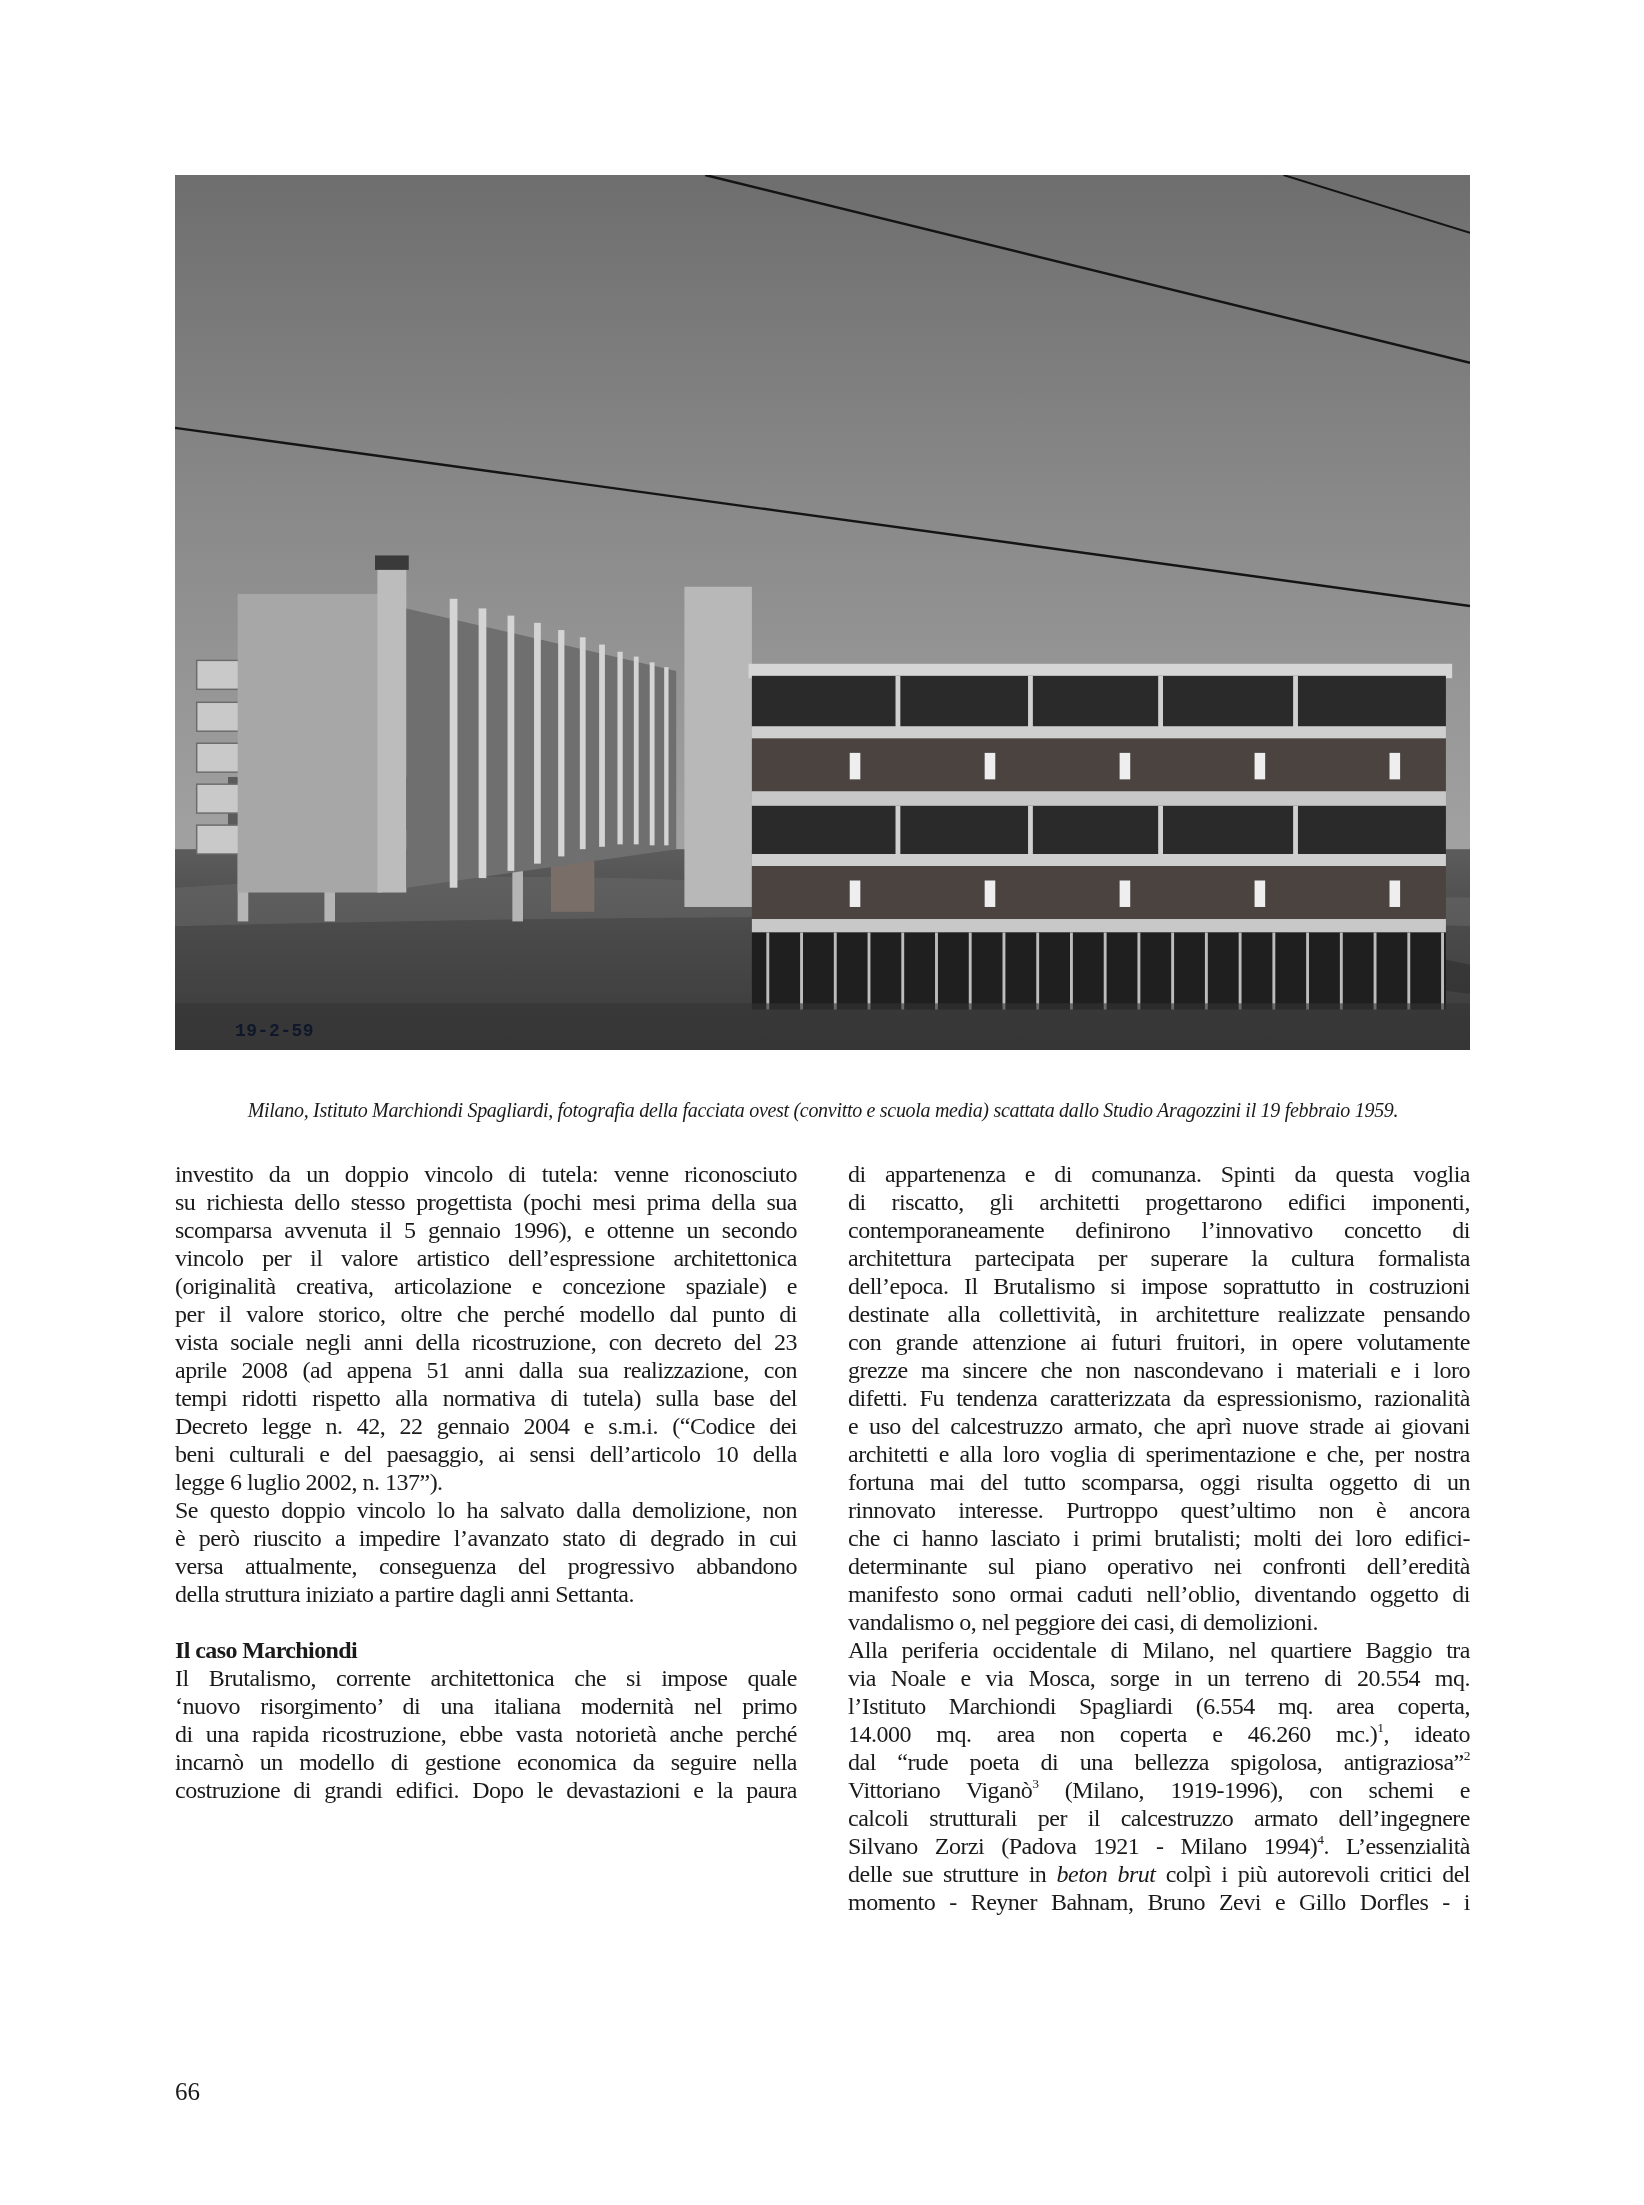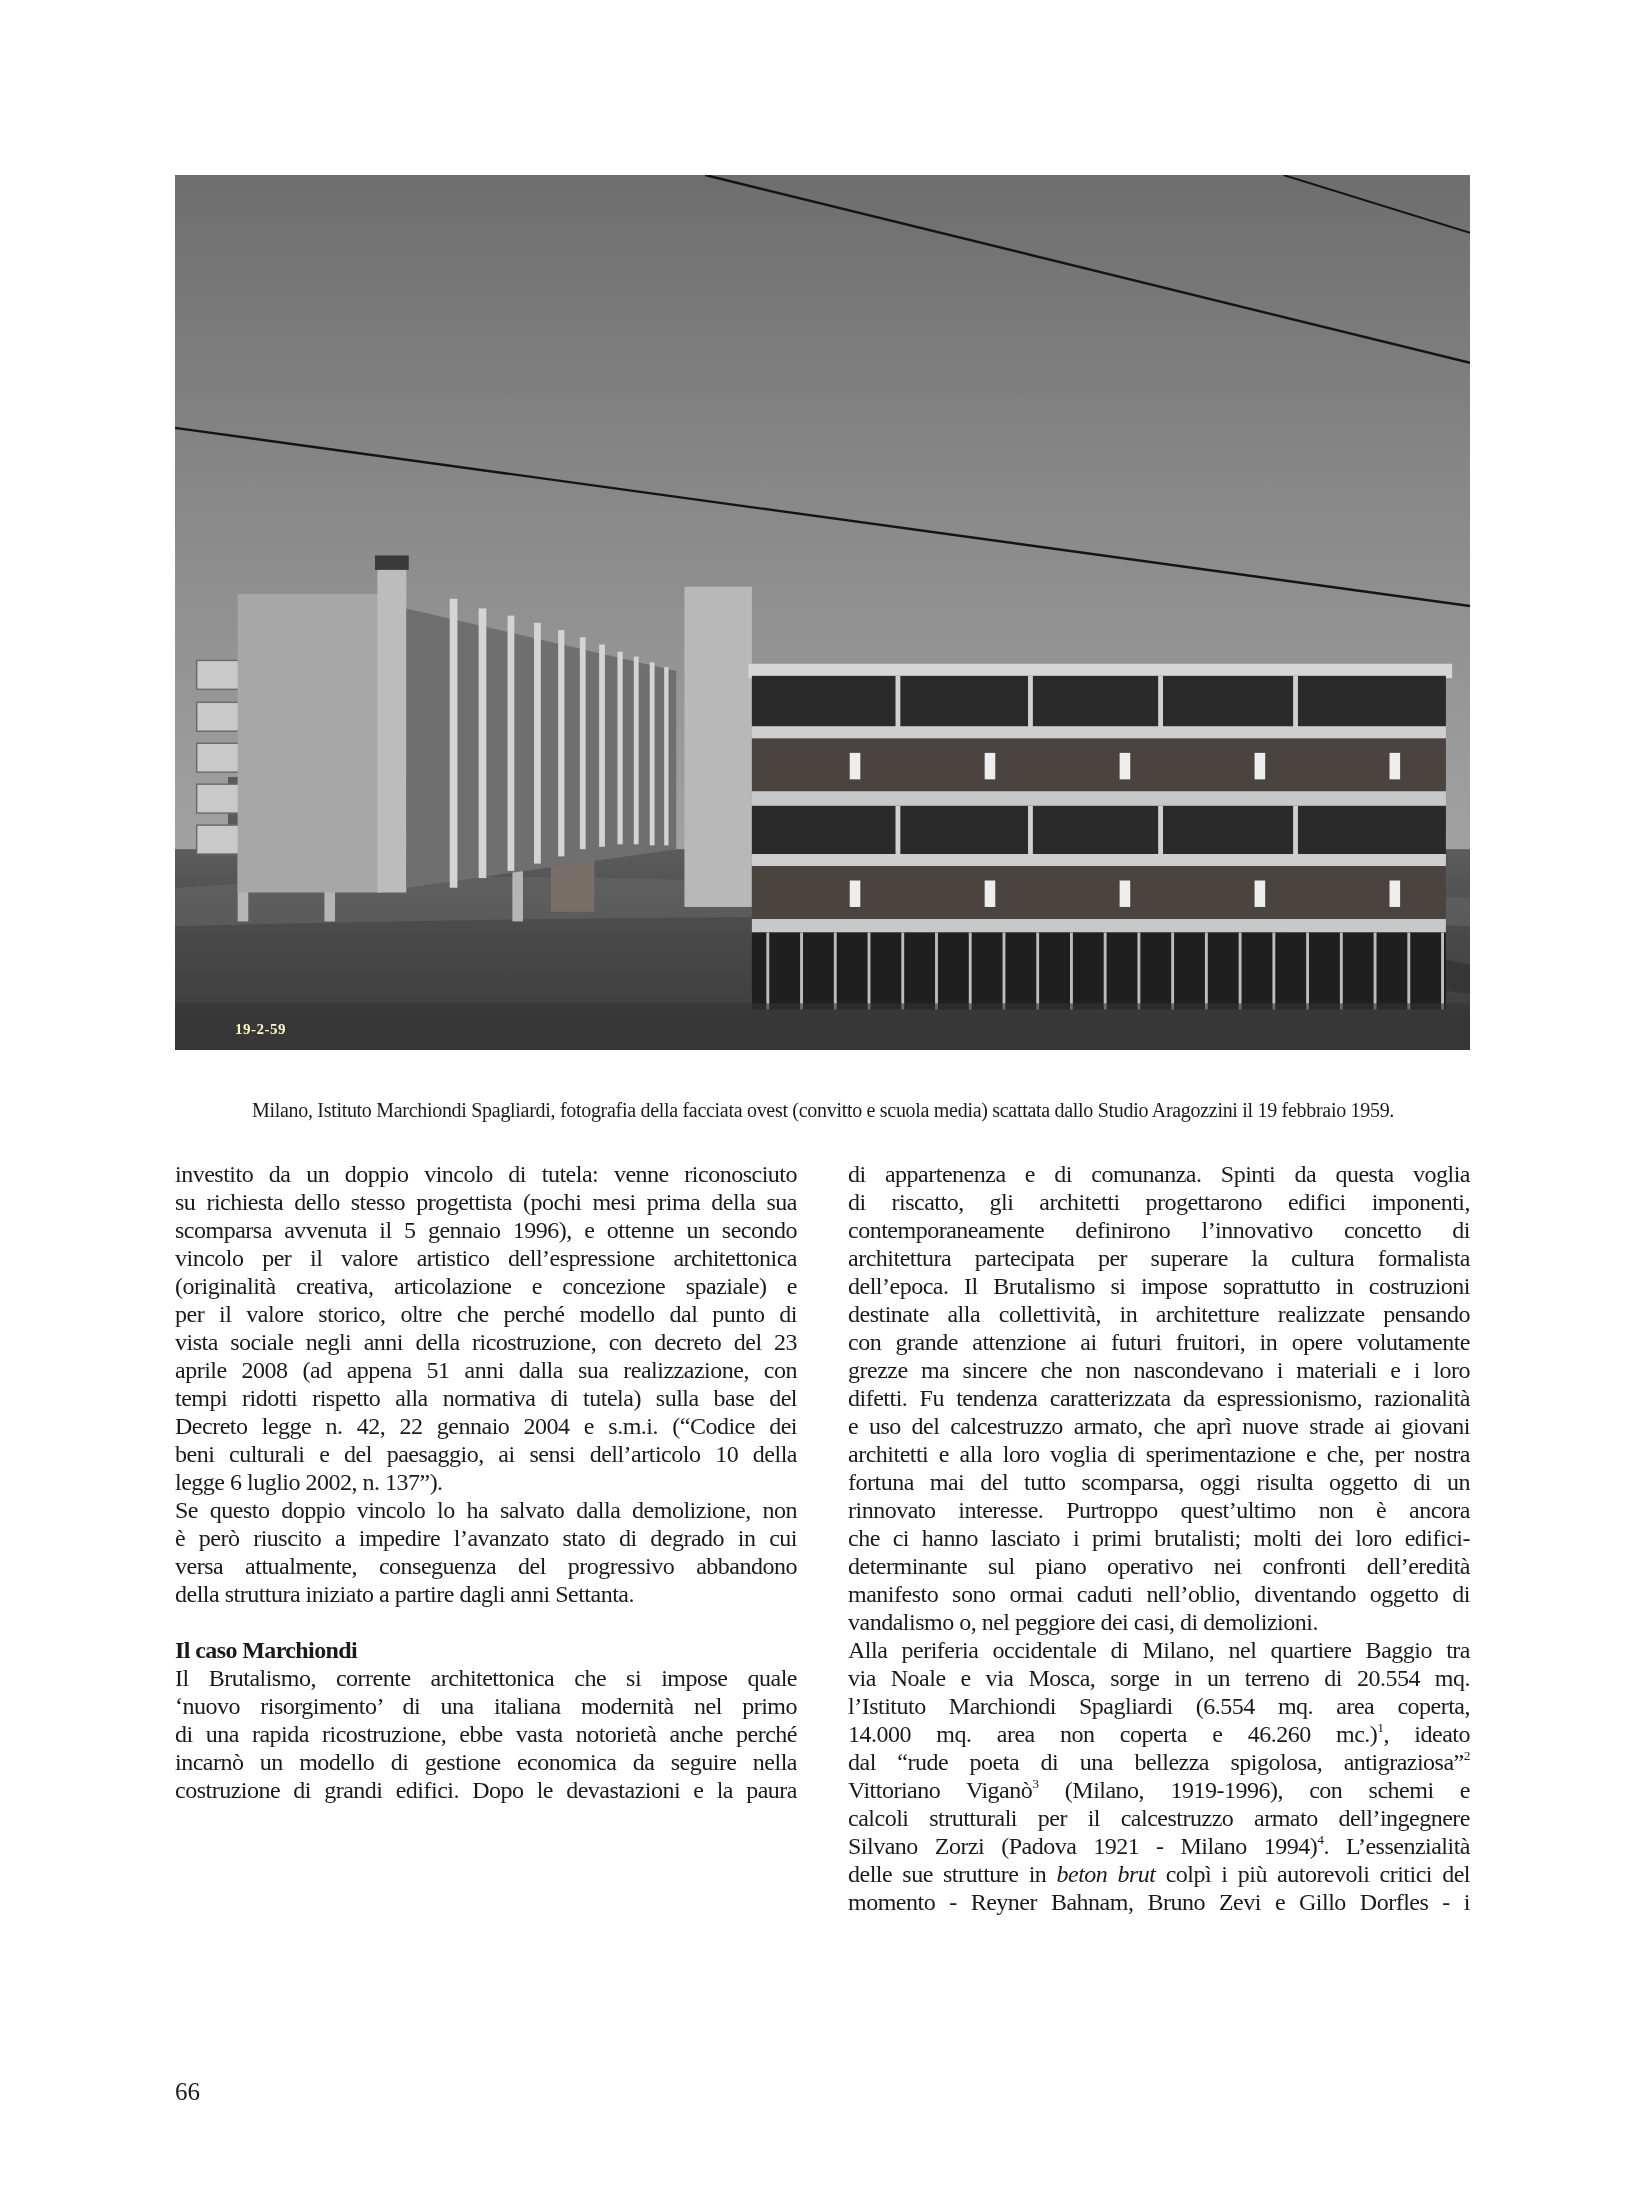--- a/index.html
+++ b/index.html
@@ -3,27 +3,27 @@
 <meta charset="utf-8">
 <style>
   html, body { margin: 0; padding: 0; background: #ffffff; }
   body { width: 1645px; height: 2205px; position: relative; overflow: hidden;
          font-family: "Liberation Serif", "DejaVu Serif", serif; color: #1a1a1a; }
 
   
   .photo { position: absolute; left: 175px; top: 175px; width: 1295px; height: 875px;
            overflow: hidden; background: #7d7d7d; }
   .photo svg { display: block; width: 100%; height: 100%; }
-  .photo-stamp { position: absolute; left: 60px; top: 846px; color: #fef9c3;
-                 font-family: Liberation Serif, serif; font-weight: bold; font-size: 15px;
+  .photo-stamp { position: absolute; left: 60px; top: 846px; color: #0f172a;
+                 font-family: Liberation Mono, monospace; font-weight: bold; font-size: 18px;
                  letter-spacing: 0.5px; }
 
   
   .caption { position: absolute; left: 175px; top: 1098px; width: 1296px;
-             font-size: 20px; line-height: 24px; text-align: center;
+             font-style: italic; font-size: 20px; line-height: 24px; text-align: center;
              white-space: nowrap; letter-spacing: -0.3px; color: #1a1a1a; }
 
   
   .col { position: absolute; top: 1160px; width: 622px; font-size: 24px; line-height: 28px; }
   .col-left  { left: 175px; }
   .col-right { left: 848px; }
   .line { display: block; height: 28px; white-space: nowrap; text-align: justify;
           text-align-last: justify; letter-spacing: -0.5px; }
   .line.last { text-align-last: left; }
   .gap { display: block; height: 28px; }

